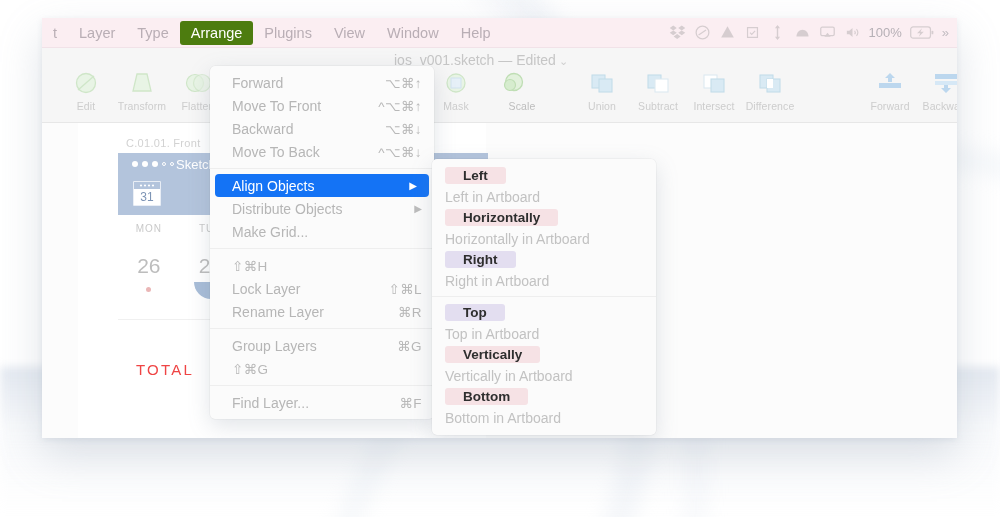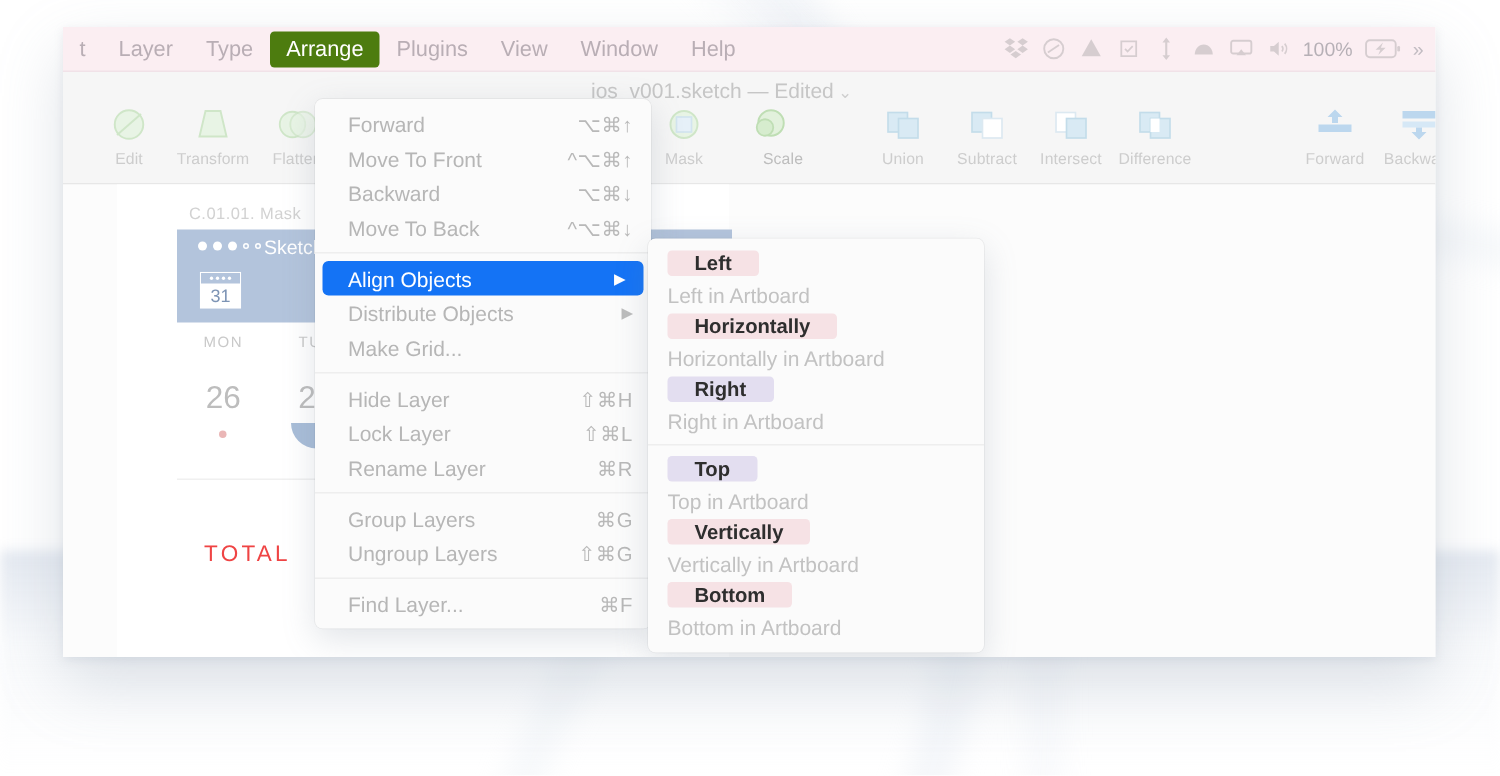--- a/index.html
+++ b/index.html
@@ -333,21 +333,21 @@
             <rect x="4" y="11" width="22" height="4" fill="#d6e8f6"></rect>
             <path fill="#bcd7ee" d="M15 23l-5-5h3v-3h4v3h3l-5 5z"></path>
           </svg>
           <span class="lbl">Backward</span>
         </div>
       </div>
     </div>
 
     <div class="canvas">
       <div class="artboard">
-        <div class="ab-label">C.01.01. Mask</div>
+        <div class="ab-label">C.01.01. Front</div>
 
         <div class="card-head">
           <div class="card-dots">
             <span class="dot"></span>
             <span class="dot"></span>
             <span class="dot"></span>
             <span class="dot off"></span>
             <span class="dot off"></span>
           </div>
           <div class="card-app">Sketch</div>
@@ -428,40 +428,38 @@
         <span class="arrow">▶</span>
       </div>
       <div class="mrow">
         <span class="txt">Make Grid...</span>
         <span class="key"></span>
       </div>
 
       <div class="msep"></div>
 
       <div class="mrow">
-        <span class="txt">Hide Layer</span>
         <span class="key">⇧⌘H</span>
       </div>
       <div class="mrow">
         <span class="txt">Lock Layer</span>
         <span class="key">⇧⌘L</span>
       </div>
       <div class="mrow">
         <span class="txt">Rename Layer</span>
         <span class="key">⌘R</span>
       </div>
 
       <div class="msep"></div>
 
       <div class="mrow">
         <span class="txt">Group Layers</span>
         <span class="key">⌘G</span>
       </div>
       <div class="mrow">
-        <span class="txt">Ungroup Layers</span>
         <span class="key">⇧⌘G</span>
       </div>
 
       <div class="msep"></div>
 
       <div class="mrow">
         <span class="txt">Find Layer...</span>
         <span class="key">⌘F</span>
       </div>
     </div>

